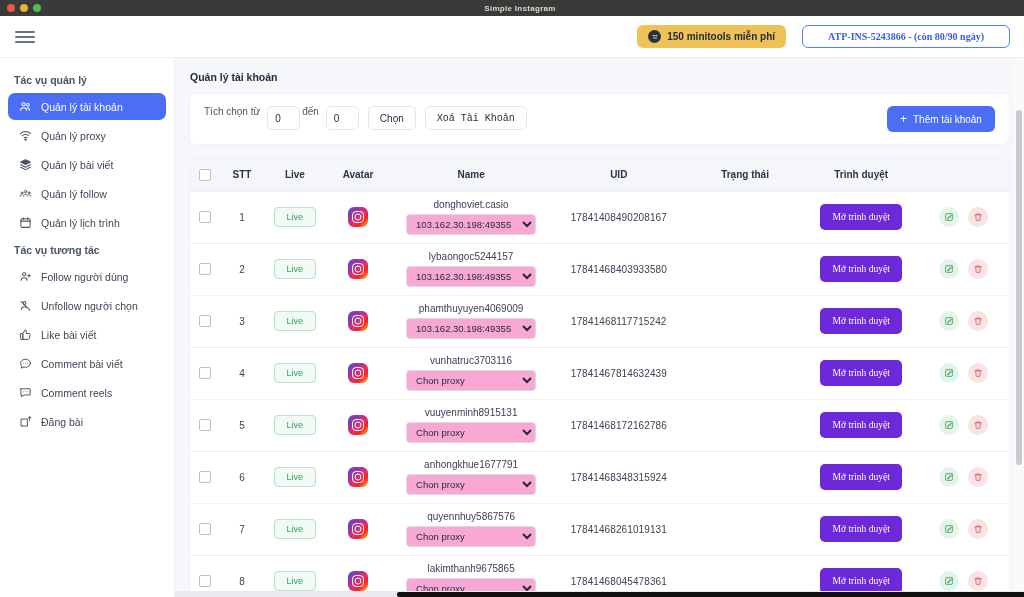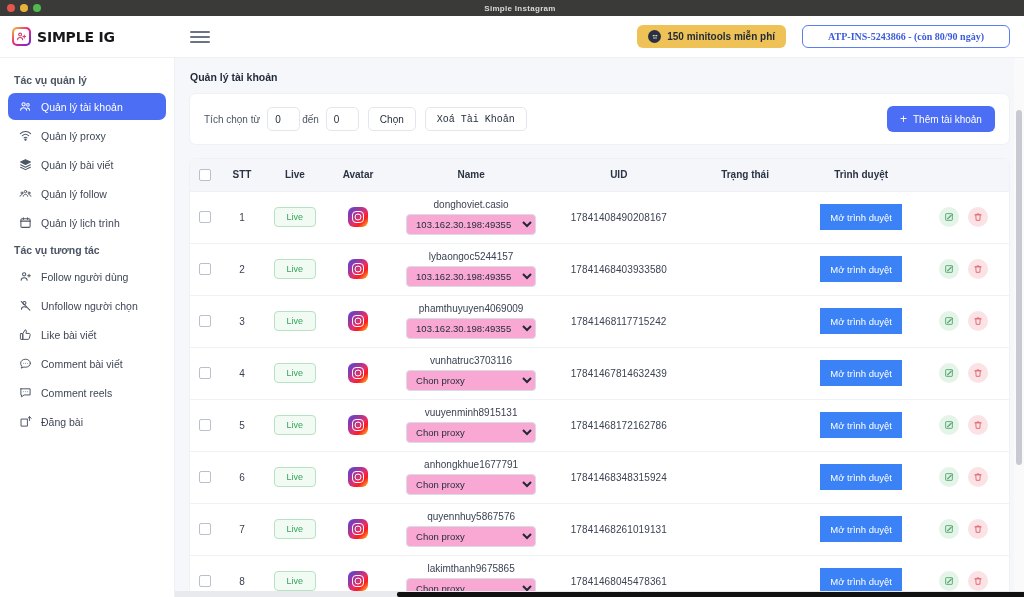--- a/index.html
+++ b/index.html
@@ -80,21 +80,21 @@
   .side-item .ic { width: 14px; height: 14px; display:flex; align-items:center; justify-content:center; flex:0 0 auto; }
   .side-item.active { background: #4c6ef5; color: #fff; }
   .side-item.active .ic svg { stroke: #fff; }
 
   
   .main { flex: 1 1 auto; background: #f6f7fb; min-width: 0; display: flex; flex-direction: column; position: relative; }
   .page-title { font-size: 10.5px; font-weight: bold; color: #1f2937; padding: 13px 0 10px 15px; }
 
   .panel-wrap { padding: 0 14px 0 14px; flex:1 1 auto; min-height:0; display:flex; flex-direction:column; }
   .toolbar-card {
-    background: #fff; border-radius: 7px; padding: 12px 14px; display: flex; align-items: center;
+    background: #fff; border-radius: 7px; padding: 12px 14px; display: flex; align-items: flex-start;
     border:1px solid #f0f1f5; flex:0 0 auto;
   }
   .tb-label { font-size: 10px; color: #4b5563; margin-right: 7px; }
   .tb-input {
     width: 33px; height: 24px; border: 1px solid #e3e6ec; border-radius: 5px; background:#fff;
     font-size: 10px; color: #1f2937; padding: 0 7px; font-family:"Liberation Sans", sans-serif;
   }
   .tb-btn {
     height: 24px; border: 1px solid #e3e6ec; border-radius: 5px; background: #fff;
     font-size: 10px; color: #1f2937; padding: 0 11px; margin-left: 9px; cursor: pointer;
@@ -151,23 +151,23 @@
     width:5px; height:5px; border:1.4px solid #fff; border-radius:50%;
   }
   .name-cell .uname { font-size: 10px; color: #3b4252; display: block; margin-bottom: 4px; }
   .proxy-sel {
     width: 130px; height: 21px; border: 1px solid #d8dce4; border-radius: 4px;
     background: #f9a8d4; font-size: 9.5px; color: #1f2937; padding: 0 5px;
     font-family: "Liberation Sans", sans-serif; cursor: pointer;
   }
   .uid-cell { font-size: 9.5px; color: #3b4252; letter-spacing: .1px; }
   .open-btn {
-    background: #3b82f6; color: #fff; border: none; border-radius: 0;
+    background: #6d28d9; color: #fff; border: none; border-radius: 5px;
     height: 26px; width: 82px; font-size: 9.5px; cursor: pointer;
-    font-family:Liberation Sans, sans-serif;
+    font-family:Liberation Serif, serif;
   }
   .act-wrap { display: flex; gap: 9px; justify-content: center; align-items: center; }
   .act-btn {
     width: 20px; height: 20px; border-radius: 50%; display: flex; align-items: center;
     justify-content: center; cursor: pointer;
   }
   .act-edit { background: #e4f4e8; }
   .act-del  { background: #fbe2e4; }
 
   
@@ -184,30 +184,20 @@
     <span class="light red"></span>
     <span class="light yellow"></span>
     <span class="light green"></span>
   </div>
   <div class="title-text">Simple Instagram</div>
 </div>
 
 <div class="app">
 
   <div class="header">
-    <div class="brand">
-      <span class="logo-mark">
-        <svg width="11" height="11" viewBox="0 0 24 24" fill="none" stroke="#d13b6e" stroke-width="2.3" stroke-linecap="round" stroke-linejoin="round">
-          <path d="M9 11a3.2 3.2 0 1 0 0-6.4 3.2 3.2 0 0 0 0 6.4Z"></path>
-          <path d="M3.5 19c0-3 2.5-5 5.5-5s5.5 2 5.5 5"></path>
-          <path d="M18 9v6M15 12h6"></path>
-        </svg>
-      </span>
-      <span class="brand-name">SIMPLE IG</span>
-    </div>
 
     <div class="hamburger">
       <i></i>
         <i></i>
         <i></i>
     </div>
 
     <div class="header-right">
       <div class="minitools-pill">
         <span class="minitools-dot">

